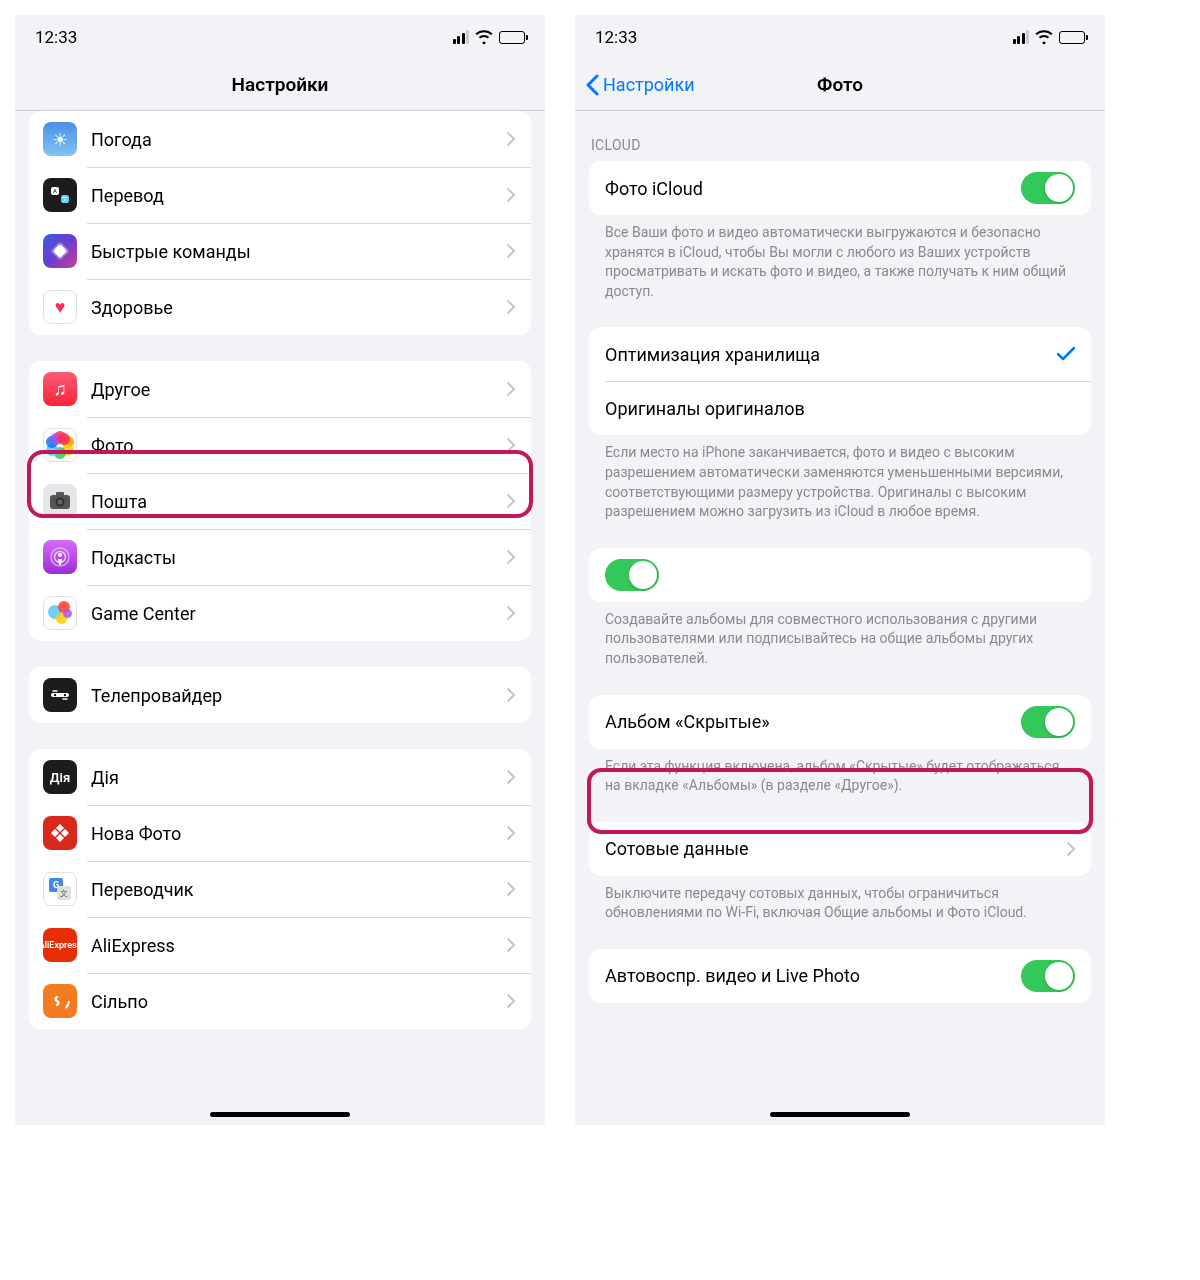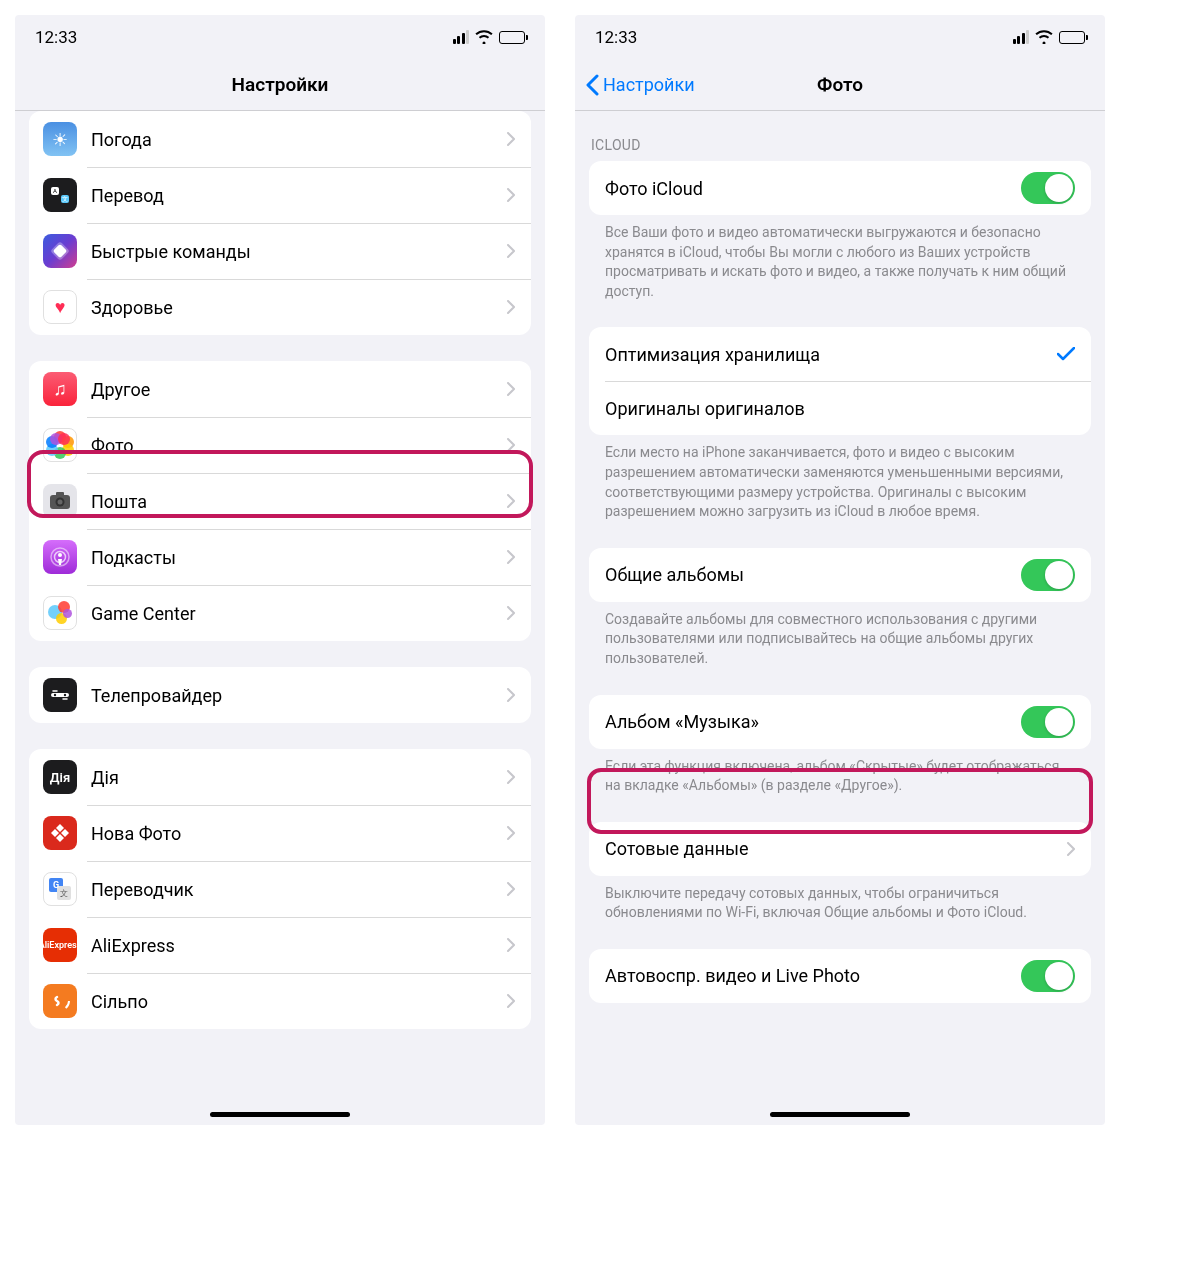--- a/index.html
+++ b/index.html
@@ -332,31 +332,30 @@
       <div class="row row-noicon">
             <span class="row-label">Оригиналы оригиналов</span>
           </div>
     </div>
       </div>
     <div class="footer-text" style="margin:0 14px">Если место на iPhone заканчивается, фото и видео с высоким разрешением автоматически заменяются уменьшенными версиями, соответствующими размеру устройства. Оригиналы с высоким разрешением можно загрузить из iCloud в любое время.</div>
 
     <div class="group">
         <div class="card">
       <div class="row row-noicon">
-            <span class="row-label">Общие альбомы</span>
             <span class="toggle"></span>
           </div>
     </div>
       </div>
     <div class="footer-text" style="margin:0 14px">Создавайте альбомы для совместного использования с другими пользователями или подписывайтесь на общие альбомы других пользователей.</div>
 
     <div class="group">
         <div class="card">
       <div class="row row-noicon">
-            <span class="row-label">Альбом «Музыка»</span>
+            <span class="row-label">Альбом «Скрытые»</span>
             <span class="toggle"></span>
           </div>
     </div>
       </div>
     <div class="footer-text" style="margin:0 14px">Если эта функция включена, альбом «Скрытые» будет отображаться на вкладке «Альбомы» (в разделе «Другое»).</div>
 
     <div class="group">
         <div class="card">
       <div class="row row-noicon">
             <span class="row-label">Сотовые данные</span>

